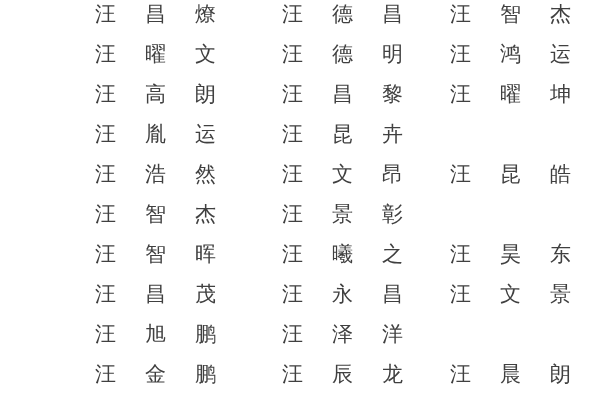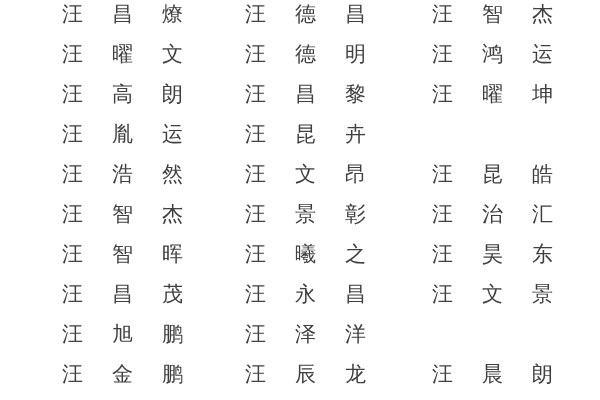--- a/index.html
+++ b/index.html
@@ -23,20 +23,21 @@
     height: 40px;
     align-items: center;
   }
   .name {
     font-size: 21px;
     line-height: 1;
     font-weight: 400;
     color: #404040;
     letter-spacing: 29px;
     white-space: nowrap;
+    text-align: right;
   }
 </style>
 </head>
 <body>
 
 <div class="name-grid">
 
   <div class="name-row">
     <span class="name">汪昌燎</span>
     <span class="name">汪德昌</span>
@@ -62,21 +63,20 @@
 
   <div class="name-row">
     <span class="name">汪浩然</span>
     <span class="name">汪文昂</span>
     <span class="name">汪昆皓</span>
   </div>
 
   <div class="name-row">
     <span class="name">汪智杰</span>
     <span class="name">汪景彰</span>
-    <span class="name">汪治汇</span>
   </div>
 
   <div class="name-row">
     <span class="name">汪智晖</span>
     <span class="name">汪曦之</span>
     <span class="name">汪昊东</span>
   </div>
 
   <div class="name-row">
     <span class="name">汪昌茂</span>

